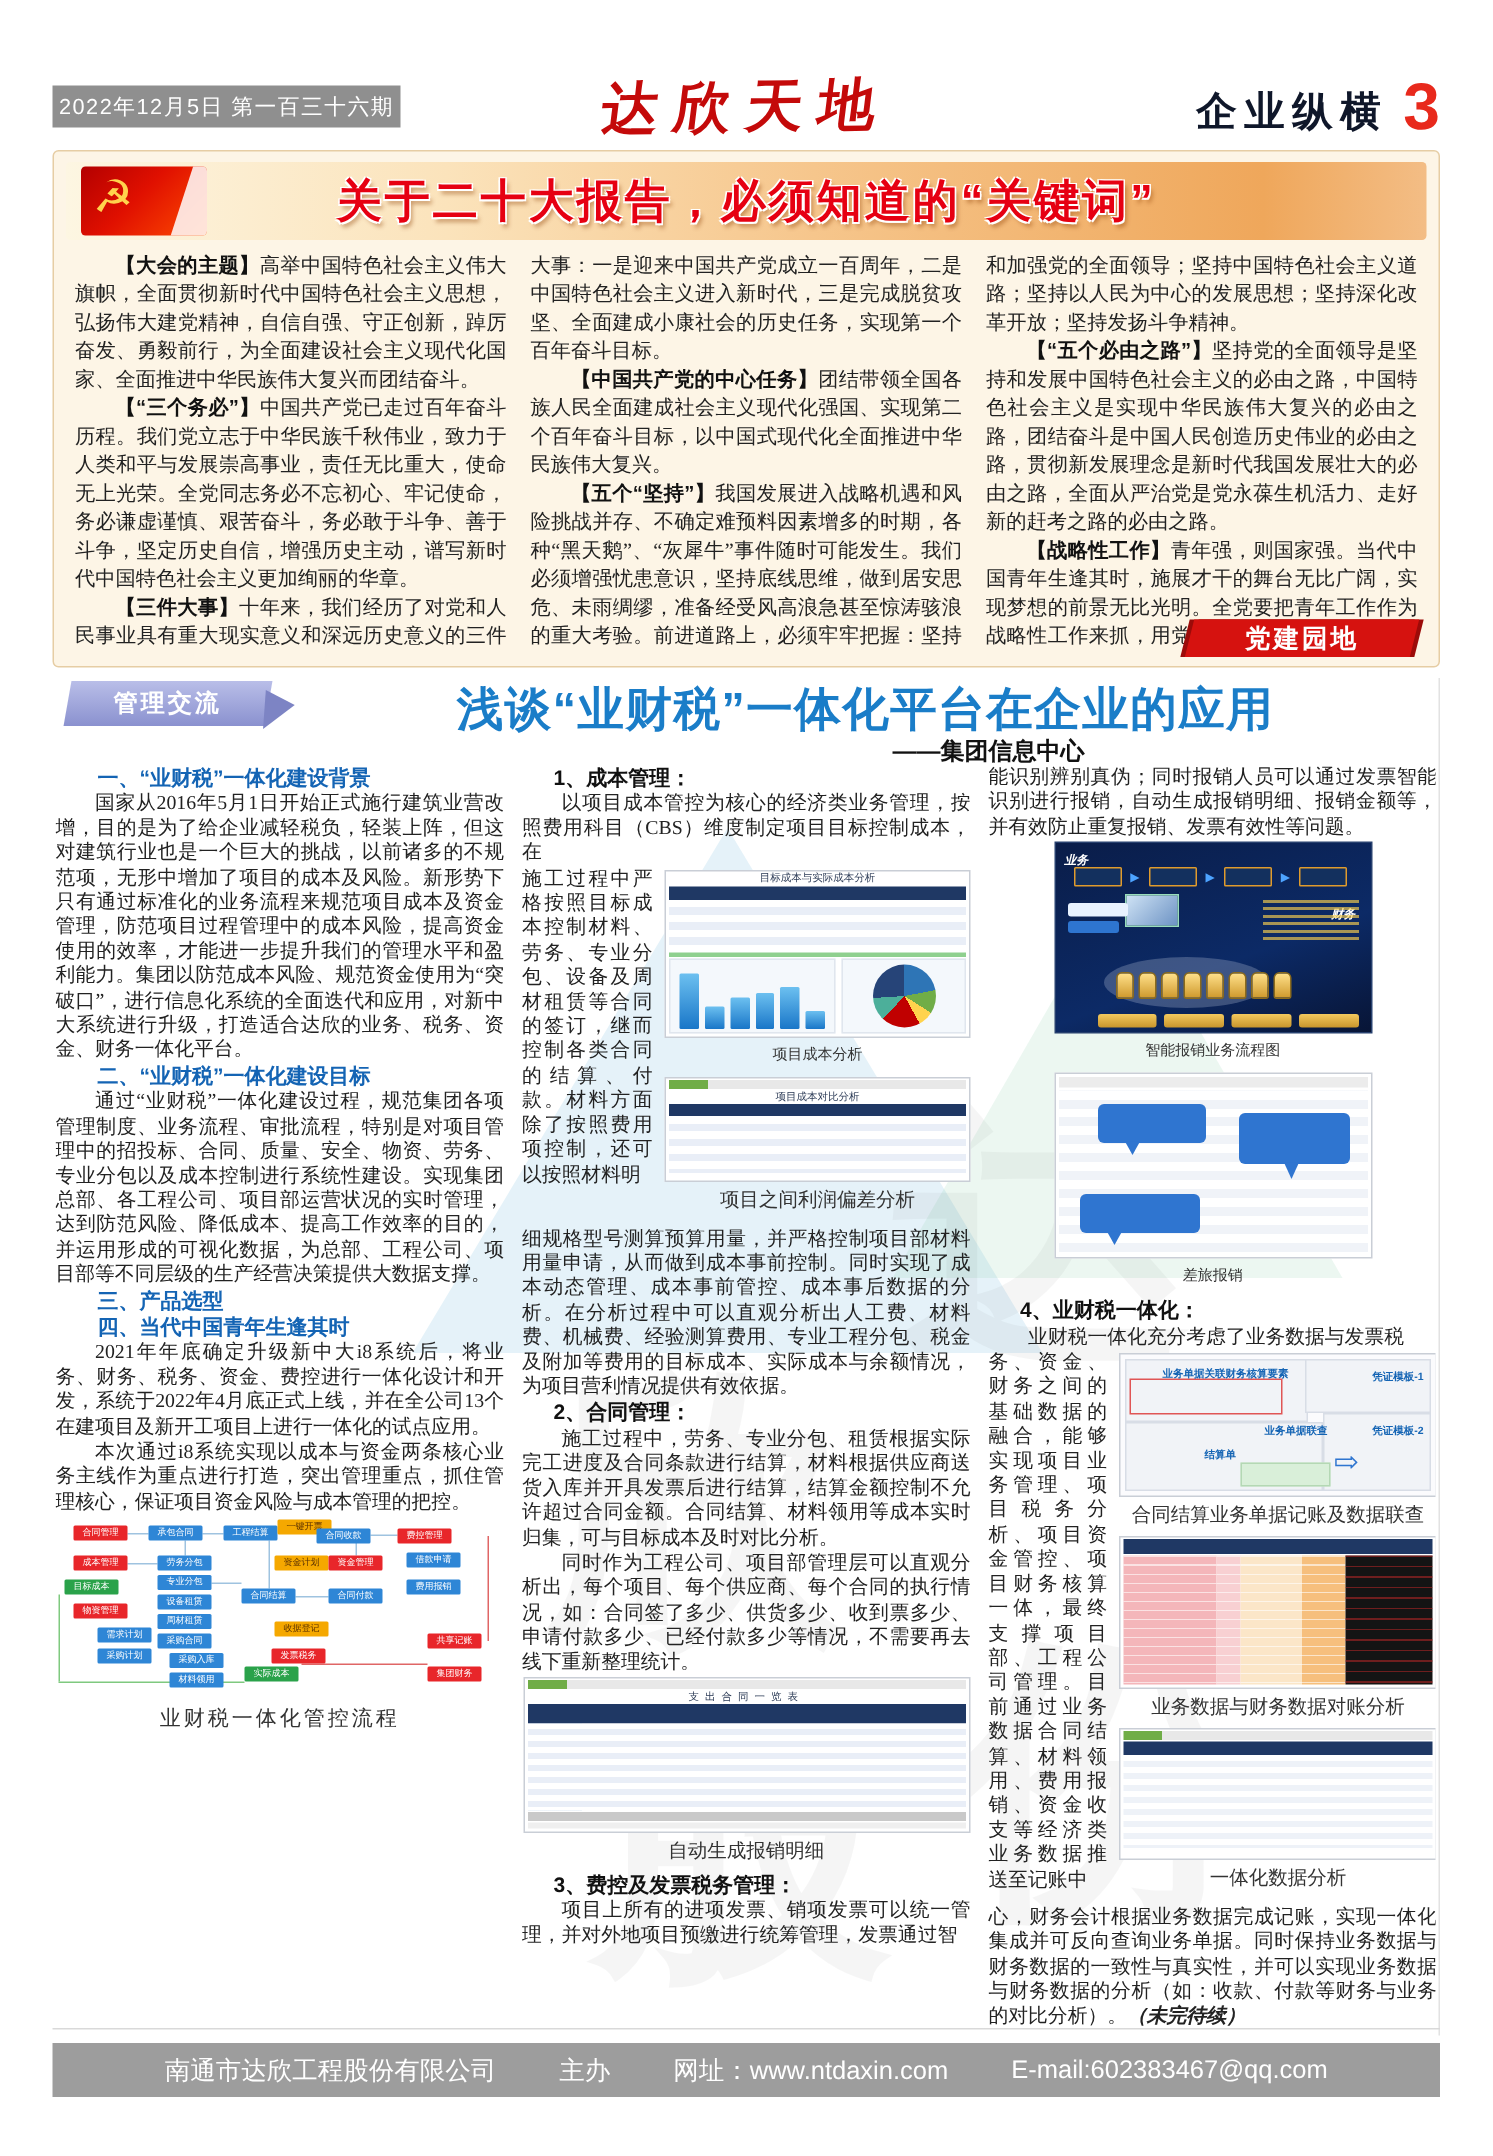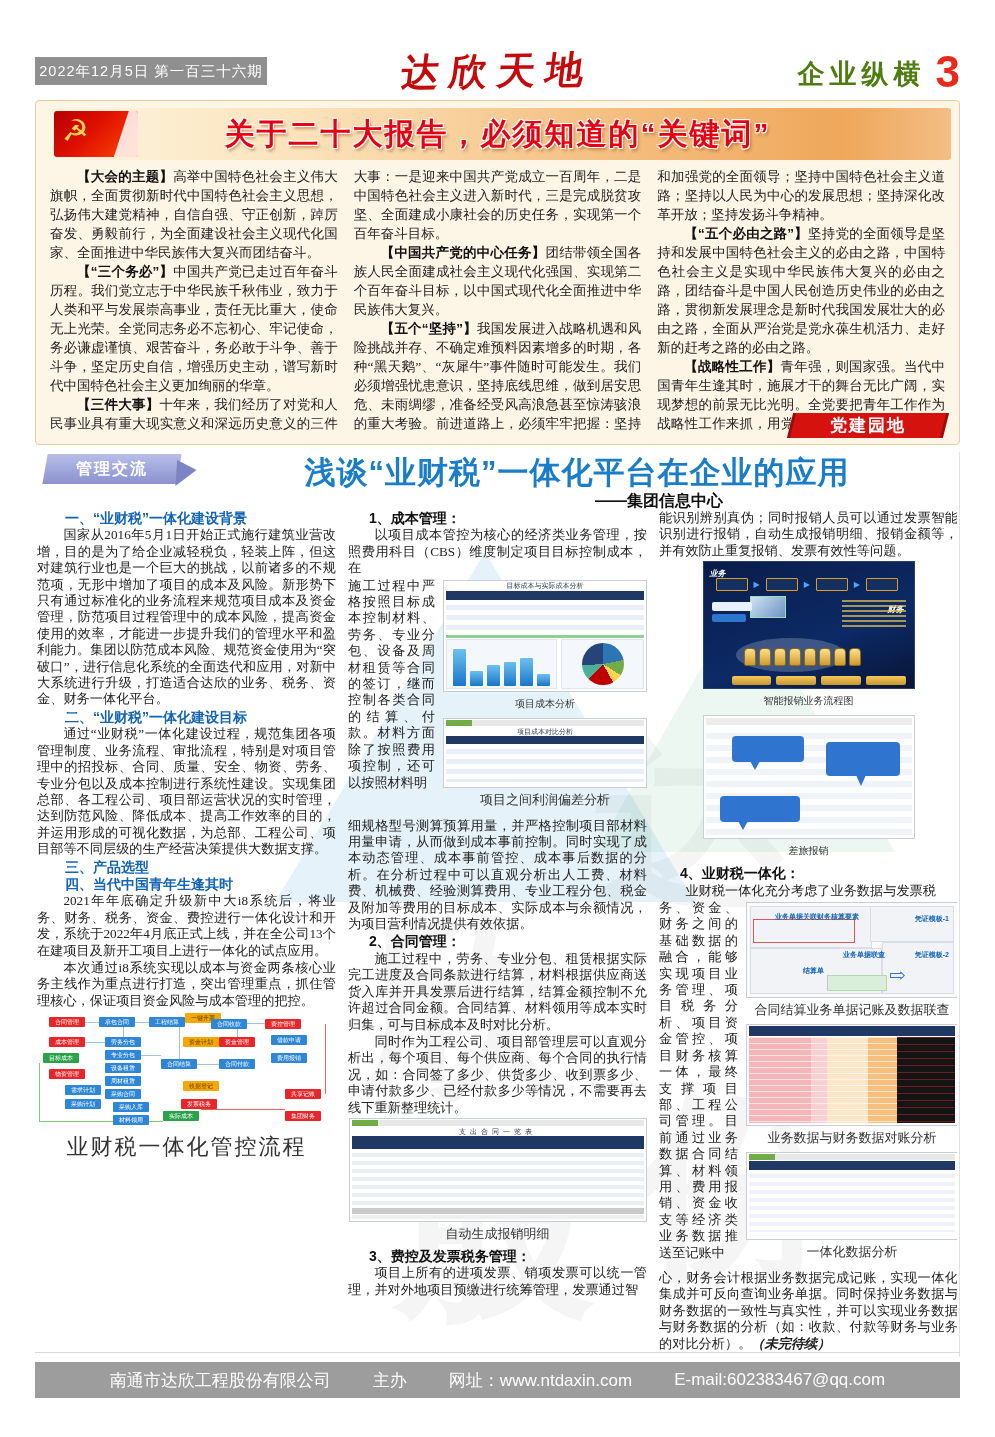--- a/index.html
+++ b/index.html
@@ -7,21 +7,21 @@
         font-family:"Liberation Serif","DejaVu Serif",serif;color:#1a1a1a;}
   
   .masthead{position:absolute;left:35px;top:46px;width:925px;height:52px;}
   .date-box{position:absolute;left:0;top:11px;width:232px;height:28px;background:#8f8f8f;
             color:#fff;font-family:"Liberation Sans","DejaVu Sans",sans-serif;font-size:14.5px;
             display:flex;align-items:center;justify-content:center;letter-spacing:1px;}
   .paper-name{position:absolute;left:0;right:0;top:0;text-align:center;color:#c40a0a;
               font-size:38px;font-weight:bold;letter-spacing:10px;transform:skewX(-8deg) rotate(-1deg);}
   .section-wrap{position:absolute;right:0;top:4px;display:flex;align-items:flex-start;gap:10px;}
   .section-name{font-family:"Liberation Sans","DejaVu Sans",sans-serif;font-weight:bold;
-                font-size:27px;letter-spacing:5px;color:#4d7c0f;margin-top:6px;}
+                font-size:27px;letter-spacing:5px;color:#0f172a;margin-top:6px;}
   .page-no{font-family:"Liberation Sans","DejaVu Sans",sans-serif;font-weight:bold;
            font-size:44px;color:#e8291c;line-height:1;}
   
   .a1{position:absolute;left:35px;top:100px;width:925px;height:345px;background:#fdf5e6;
       border:1px solid #e6cda4;border-radius:4px;box-sizing:border-box;}
   .a1-banner{position:absolute;left:8px;right:8px;top:7px;height:52px;border-radius:3px;
              background:linear-gradient(90deg,#fdf6e2 0%,#fbe3bb 28%,#f6c68c 55%,#efa75b 88%,#f3bd85 100%);
              display:flex;align-items:center;}
   .flag{position:absolute;left:10px;top:3px;width:84px;height:46px;border-radius:3px;overflow:hidden;
         background:linear-gradient(135deg,#b30000 0%,#e01000 45%,#ff4d00 100%);}
@@ -59,21 +59,21 @@
            overflow:hidden;z-index:2;}
   .a2-col{width:299px;flex:0 0 299px;font-size:13.2px;line-height:16.4px;text-align:justify;color:#222;}
   .a2-col p{margin:0 0 1px 0;}
   .indent{text-indent:2em;}
   .h-blue{font-family:"Liberation Sans","DejaVu Sans",sans-serif;font-weight:bold;color:#1464b4;
           font-size:14px;margin:3px 0 2px 0;text-indent:2em;}
   .h-black{font-family:"Liberation Sans","DejaVu Sans",sans-serif;font-weight:bold;color:#111;
            font-size:14px;margin:3px 0 2px 0;text-indent:1.5em;}
   .caption{text-align:center;font-size:10px;color:#333;margin:3px 0 5px 0;line-height:18px;}
   .caption.small{font-size:13px;}
-  .caption.big{font-size:22px;letter-spacing:2px;margin-top:5px;font-family:Liberation Serif, serif;}
+  .caption.big{font-size:14px;letter-spacing:2px;margin-top:5px;font-family:Liberation Serif, serif;}
   .tbc{font-weight:bold;font-style:italic;}
   
   .wm-tri{position:absolute;z-index:0;}
   .wm-char{position:absolute;z-index:0;font-size:200px;color:#555;opacity:0.05;font-weight:bold;}
   
   .shot{position:relative;background:#fff;border:1px solid #c9ced6;box-sizing:border-box;overflow:hidden;}
   .shot .ttl{display:block;text-align:center;font-family:"Liberation Sans","DejaVu Sans",sans-serif;
              font-size:7px;color:#2b3a55;line-height:9px;white-space:nowrap;}
   .hdr{background:#1f3864;}
   .rows{background:repeating-linear-gradient(180deg,#ffffff 0 5px,#e9eef7 5px 10px);}

